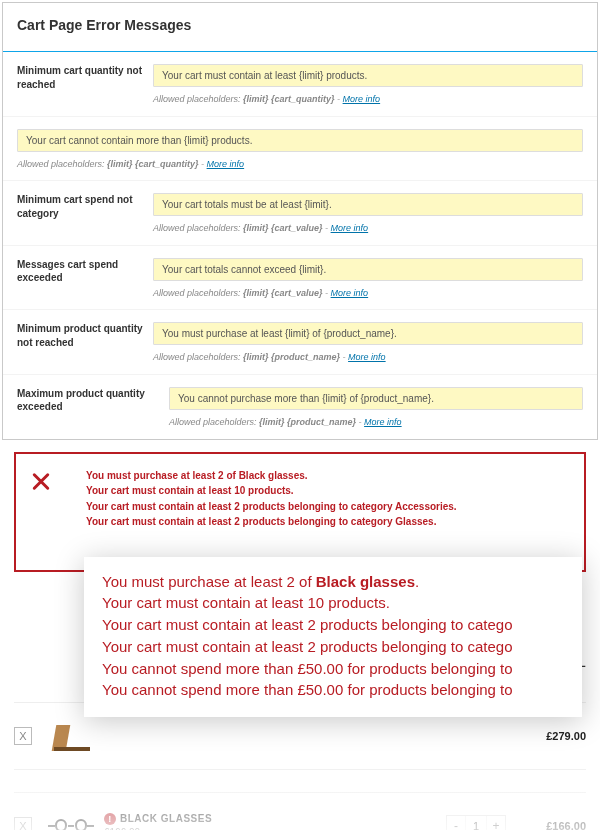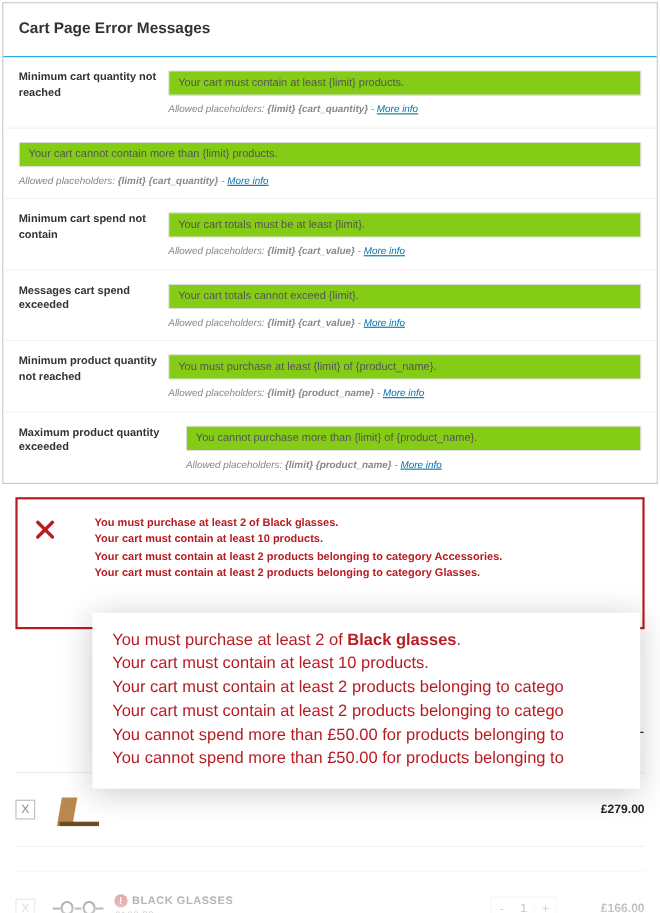--- a/index.html
+++ b/index.html
@@ -16,21 +16,21 @@
   .row {
     display:flex; border-bottom:1px solid #f3f3f3; padding:12px 14px 6px;
     gap:8px;
   }
   .row:last-child { border-bottom:none;gap:24px; }
   .row-label {
     flex:0 0 128px; font-size:10px; font-weight:600; color:#333; line-height:1.35;
   }
   .row-body { flex:1; min-width:0; }
   .txt-input {
-    width:100%; border:1px solid #ddd; background:#84cc16; font-size:10px;
+    width:100%; border:1px solid #ddd; background:#fef9c3; font-size:10px;
     color:#555; padding:5px 8px; border-radius:1px;
   }
   .helper {
     font-size:9px; color:#888; font-style:italic; margin-top:6px;
     line-height:1.4; margin-bottom:4px;
   }
   .helper a { color:#0073aa; text-decoration:underline; }
 
   
   .preview-wrap { padding:10px 14px 0; margin-top:0px; position:relative; height:430px; overflow:hidden; }
@@ -141,21 +141,21 @@
   <div class="row">
     <div class="row-body">
       <input class="txt-input" value="Your cart cannot contain more than {limit} products." style="">
       <div class="helper">
         <span>Allowed placeholders: </span><b>{limit} {cart_quantity}</b><span> - </span><a href="#">More info</a>
       </div>
     </div>
   </div>
 
   <div class="row">
-    <div class="row-label">Minimum cart spend not contain</div>
+    <div class="row-label">Minimum cart spend not category</div>
     <div class="row-body">
       <input class="txt-input" value="Your cart totals must be at least {limit}." style="">
       <div class="helper">
         <span>Allowed placeholders: </span><b>{limit} {cart_value}</b><span> - </span><a href="#">More info</a>
       </div>
     </div>
   </div>
 
   <div class="row">
     <div class="row-label">Messages cart spend exceeded</div>

